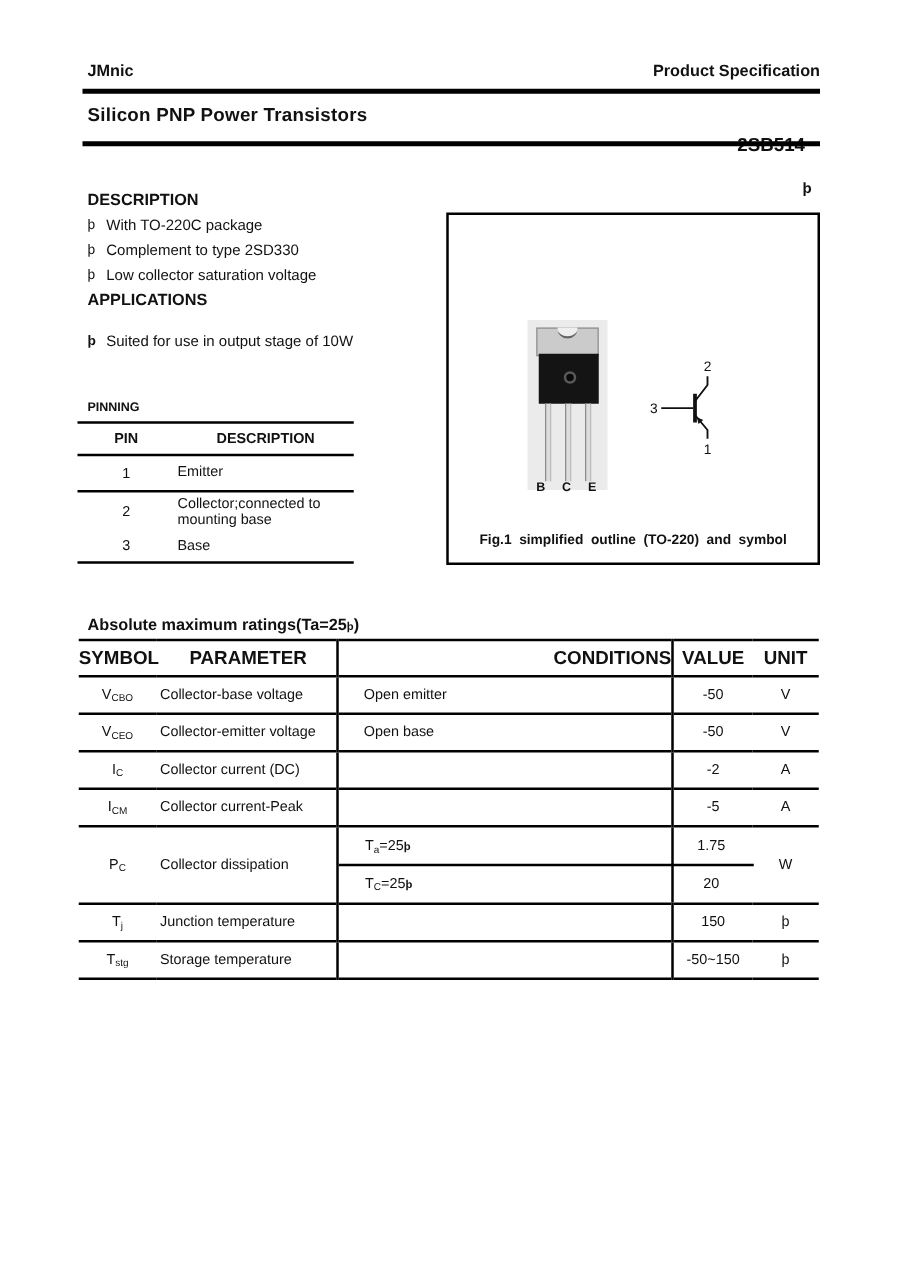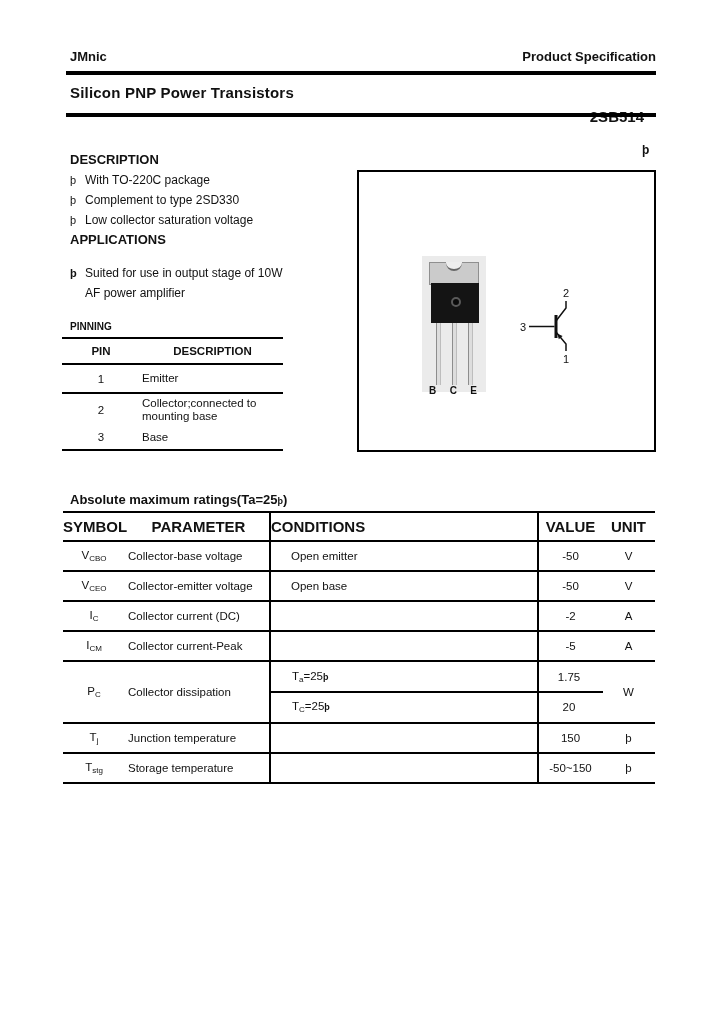--- a/index.html
+++ b/index.html
@@ -51,21 +51,21 @@
   .ratings-title{left:70px;top:492px;font-size:13px;font-weight:bold;}
   .deg{font-size:9px;font-weight:bold;}
   table.ratings{position:absolute;left:63px;top:511px;width:592px;border-collapse:collapse;table-layout:fixed;
     font-size:11.5px;border-top:2px solid #000;border-bottom:2px solid #000;}
   table.ratings th{font-size:15px;font-weight:bold;}
   table.ratings tr + tr{border-top:2px solid #000;}
   td,th{padding:0;}
   .c-sym{text-align:center;}
   .c-par{text-align:left;padding-left:3px;}
   .c-cond{text-align:left;padding-left:20px;border-left:2px solid #000;border-right:2px solid #000;}
-  th.c-cond{text-align:left;padding-left:0;}
+  th.c-cond{text-align:right;padding-left:0;}
   .c-val{text-align:center;margin-left:33px;}
   .c-unit{text-align:center;}
   .h-head{height:27px;}
   .h-row{height:28px;}
   .c-merged{position:relative;border-left:2px solid #000;height:60px;}
   .subrow{height:30px;display:flex;align-items:center;}
   .subcond{width:266px;padding-left:21px;box-sizing:border-box;flex:0 0 266px;}
   .subval{width:64px;text-align:center;flex:0 0 64px;}
   .subline{position:absolute;left:0;top:29px;width:332px;height:2px;background:#000;}
   .vline538{position:absolute;left:266px;top:0;bottom:0;width:2px;background:#000;}
@@ -97,21 +97,20 @@
     <span>Low collector saturation voltage</span>
   </div>
 </div>
 
 <div class="abs sec-head" style="left:70px;top:232px;">APPLICATIONS</div>
 <div class="abs bullets" style="top:263px;">
   <div class="bullet-line">
     <span class="bullet-glyph b">þ</span>
     <span>Suited for use in output stage of 10W</span>
   </div>
-  <div class="cont-line">AF power amplifier</div>
 </div>
 
 <div class="abs sec-head" style="left:70px;top:321px;font-size:10px;">PINNING</div>
 <div class="abs pin-table">
   <div class="thinrule"></div>
   <div class="pin-row b" style="height:24px;">
     <div class="pin-col1">PIN</div>
     <div class="pin-col2" style="text-align:center;">DESCRIPTION</div>
   </div>
   <div class="thinrule"></div>
@@ -152,20 +151,21 @@
     <line x1="37" y1="29" x2="37" y2="52" stroke="#111" stroke-width="3"></line>
     <line x1="10" y1="40.5" x2="35.5" y2="40.5" stroke="#111" stroke-width="1.5"></line>
     <polyline points="37,35 47,22 47,15" fill="none" stroke="#111" stroke-width="1.5"></polyline>
     <polyline points="37,46 47,58 47,65" fill="none" stroke="#111" stroke-width="1.5"></polyline>
     <polygon points="38.5,47.8 43.6,50.05 39.8,53.25" fill="#111"></polygon>
     <text x="44" y="11" font-size="11" fill="#111">2</text>
     <text x="1" y="44.5" font-size="11" fill="#111">3</text>
     <text x="44" y="77" font-size="11" fill="#111">1</text>
   </svg>
 
+  <div class="fig-caption">Fig.1 simplified outline (TO-220) and symbol</div>
 </div>
 
 <div class="abs ratings-title"><span>Absolute maximum ratings(Ta=25</span><span class="deg">þ</span><span>)</span></div>
 
 <table class="ratings">
   <colgroup>
     <col style="width:62px">
       <col style="width:145px">
       <col style="width:268px">
       <col style="width:64px">

